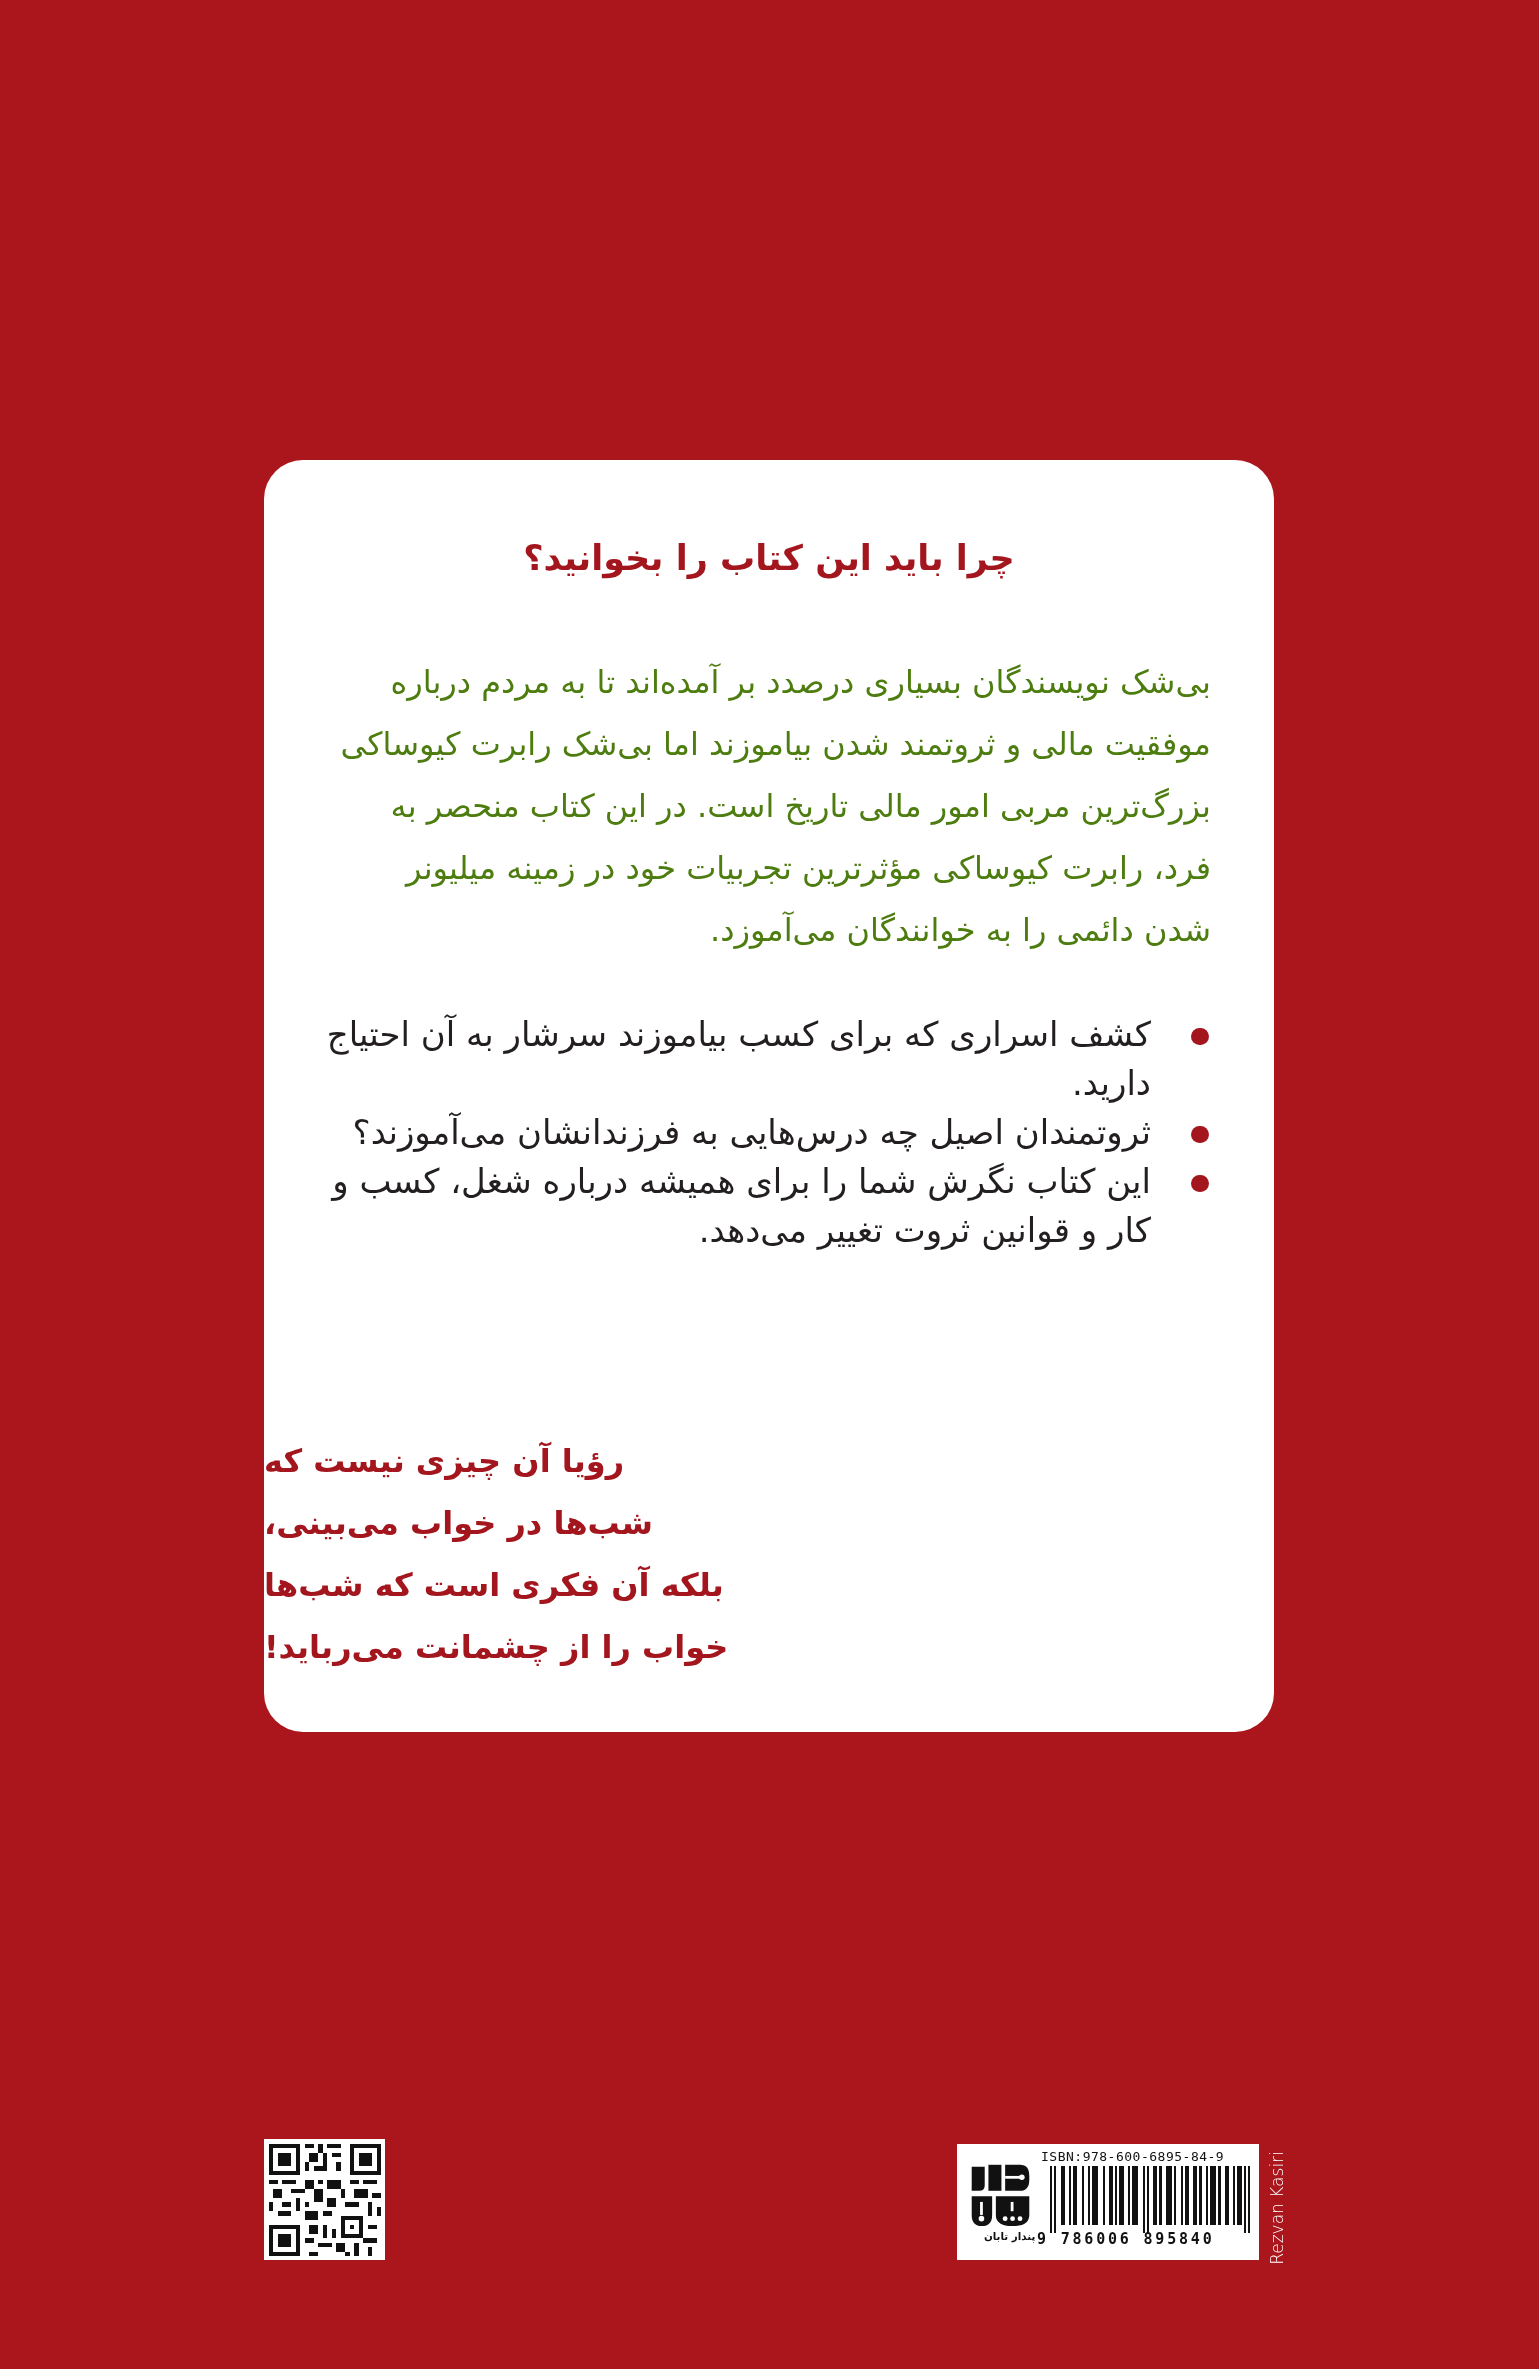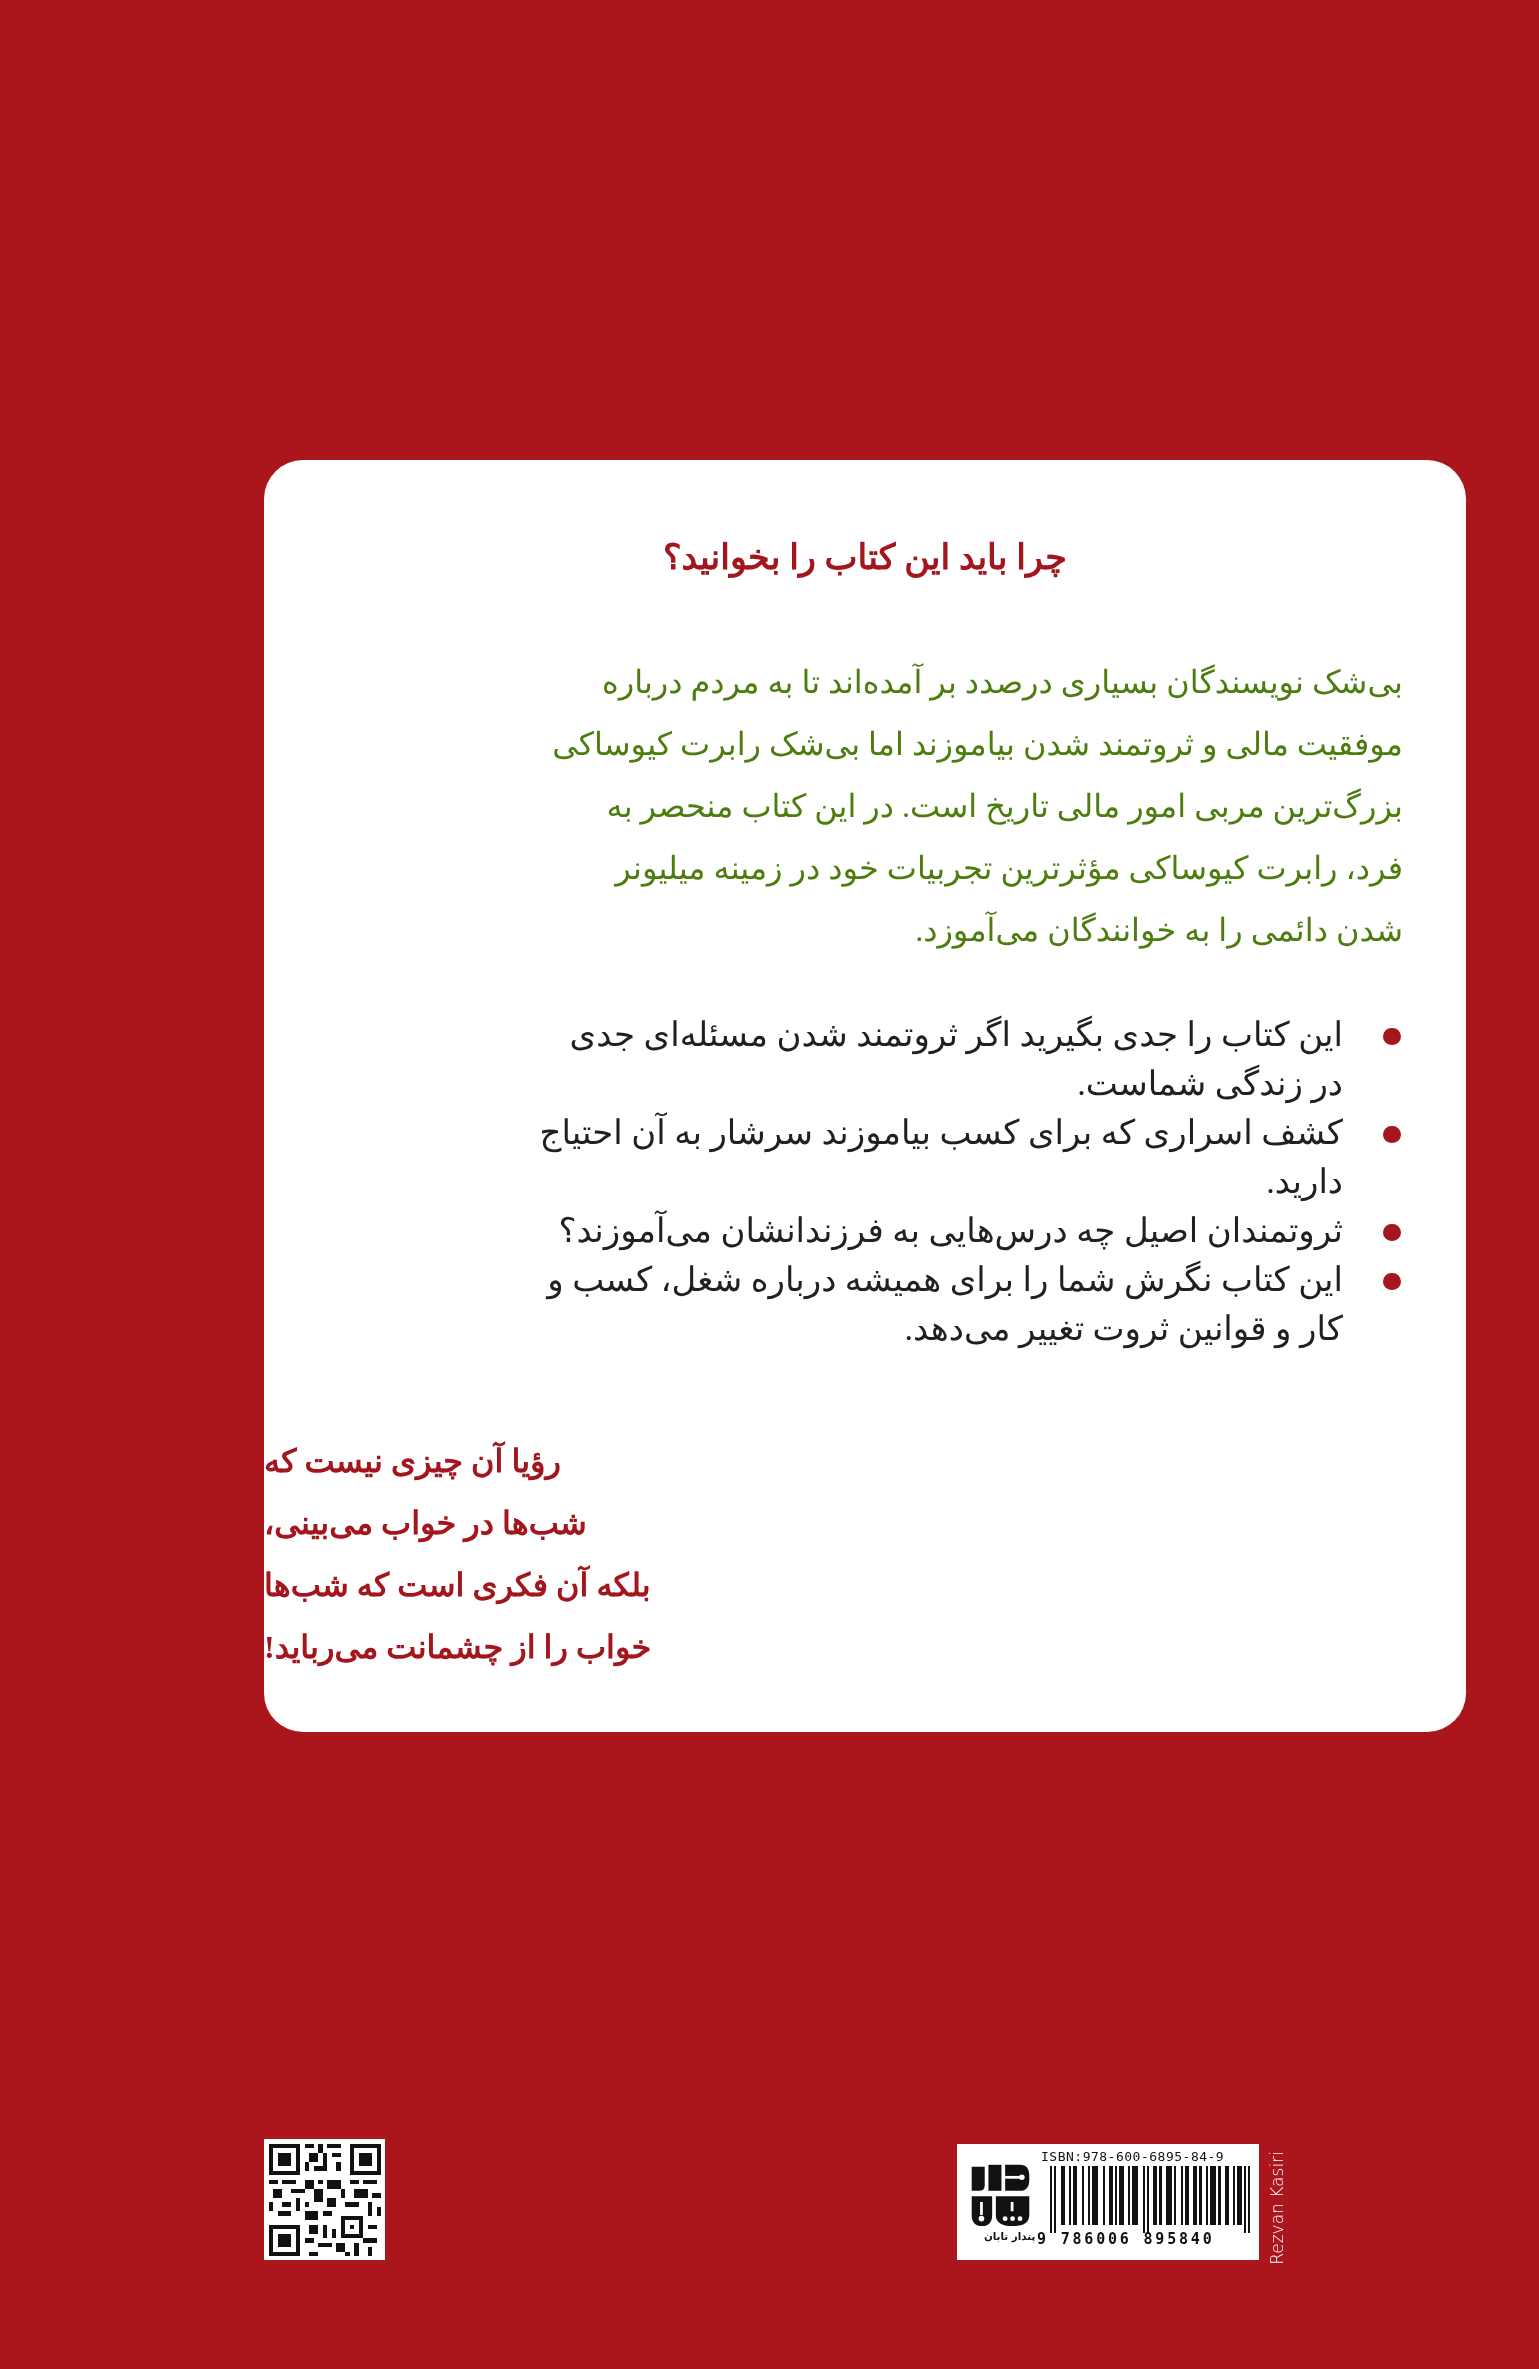--- a/index.html
+++ b/index.html
@@ -6,26 +6,25 @@
   body {
     width: 1539px; height: 2370px;
     background: #AB161D;
     position: relative;
     overflow: hidden;
     font-family: "DejaVu Sans", sans-serif;
   }
   .card {
     position: absolute;
     left: 264px; top: 460px;
-    width: 1202px; height: 1272px;
+    width: 1010px; height: 1272px;
     background: #ffffff;
     border-radius: 39px;
     direction: rtl;
     box-sizing: border-box;
-    font-family: Liberation Serif, serif;
   }
   .title {
     position: absolute;
     top: 70px; left: 0; right: 0;
     text-align: center;
     color: #A3161D;
     font-weight: bold;
     font-size: 35px;
     line-height: 56px;
   }
@@ -152,25 +151,20 @@
 
   <div class="intro">
     <span class="line">بی‌شک نویسندگان بسیاری درصدد بر آمده‌اند تا به مردم درباره</span>
     <span class="line">موفقیت مالی و ثروتمند شدن بیاموزند اما بی‌شک رابرت کیوساکی</span>
     <span class="line">بزرگ‌ترین مربی امور مالی تاریخ است. در این کتاب منحصر به</span>
     <span class="line">فرد، رابرت کیوساکی مؤثرترین تجربیات خود در زمینه میلیونر</span>
     <span class="line">شدن دائمی را به خوانندگان می‌آموزد.</span>
   </div>
 
   <ul class="bullets">
-    <li class="bullet-item">
-      <span class="bullet-dot"></span>
-      <span class="line">این کتاب را جدی بگیرید اگر ثروتمند شدن مسئله‌ای جدی</span>
-      <span class="line">در زندگی شماست.</span>
-    </li>
     <li class="bullet-item">
       <span class="bullet-dot"></span>
       <span class="line">کشف اسراری که برای کسب بیاموزند سرشار به آن احتیاج</span>
       <span class="line">دارید.</span>
     </li>
     <li class="bullet-item">
       <span class="bullet-dot"></span>
       <span class="line">ثروتمندان اصیل چه درس‌هایی به فرزندانشان می‌آموزند؟</span>
     </li>
     <li class="bullet-item">

